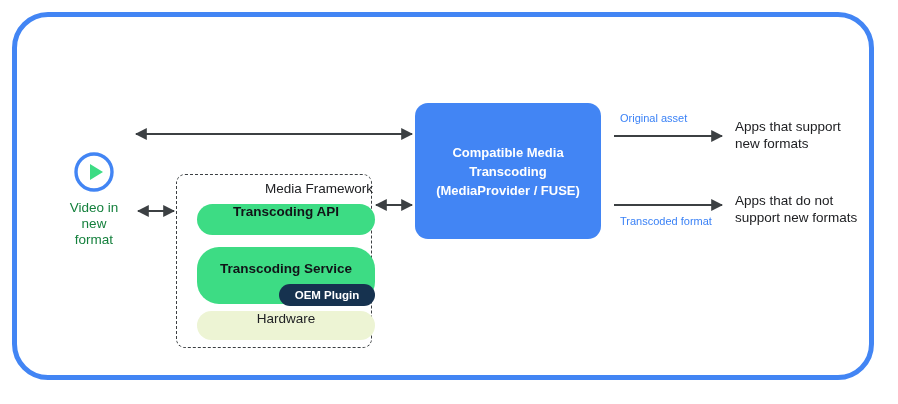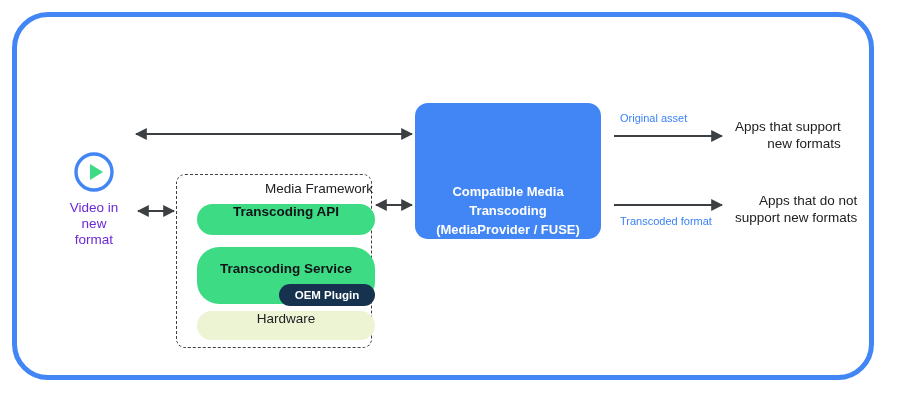--- a/index.html
+++ b/index.html
@@ -37,21 +37,21 @@
   }
   #play-icon-wrap {
     width: 44px;
     height: 44px;
     margin: 0 auto;
   }
   #video-caption {
     margin-top: 6px;
     font-size: 13.5px;
     line-height: 16px;
-    color: #6d28d9;
+    color: #15803d;
     white-space: pre-line;
   }
 
   
   #media-framework {
     position: absolute;
     left: 176px;
     top: 174px;
     width: 196px;
     height: 174px;
@@ -128,21 +128,21 @@
   
   #cmt-box {
     position: absolute;
     left: 415px;
     top: 103px;
     width: 186px;
     height: 136px;
     background: #4285f4;
     border-radius: 13px;
     display: flex;
-    align-items: flex-end;
+    align-items: center;
     justify-content: center;
     text-align: center;
     color: #ffffff;
     font-size: 13px;
     font-weight: bold;
     line-height: 19px;
     white-space: pre-line;
   }
 
   
@@ -164,21 +164,20 @@
   }
   #label-original-asset { left: 620px; top: 112px; }
   #label-transcoded-asset { left: 620px; top: 215px; }
 
   .apps-label {
     position: absolute;
     font-size: 13.5px;
     line-height: 17px;
     color: #202124;
     white-space: pre-line;
-    text-align: right;
   }
   #label-apps-support { left: 735px; top: 118px; }
   #label-apps-nosupport { left: 735px; top: 192px; }
 </style>
 </head>
 <body>
 
 <div id="canvas">
 
   <div id="outer-frame"></div>

